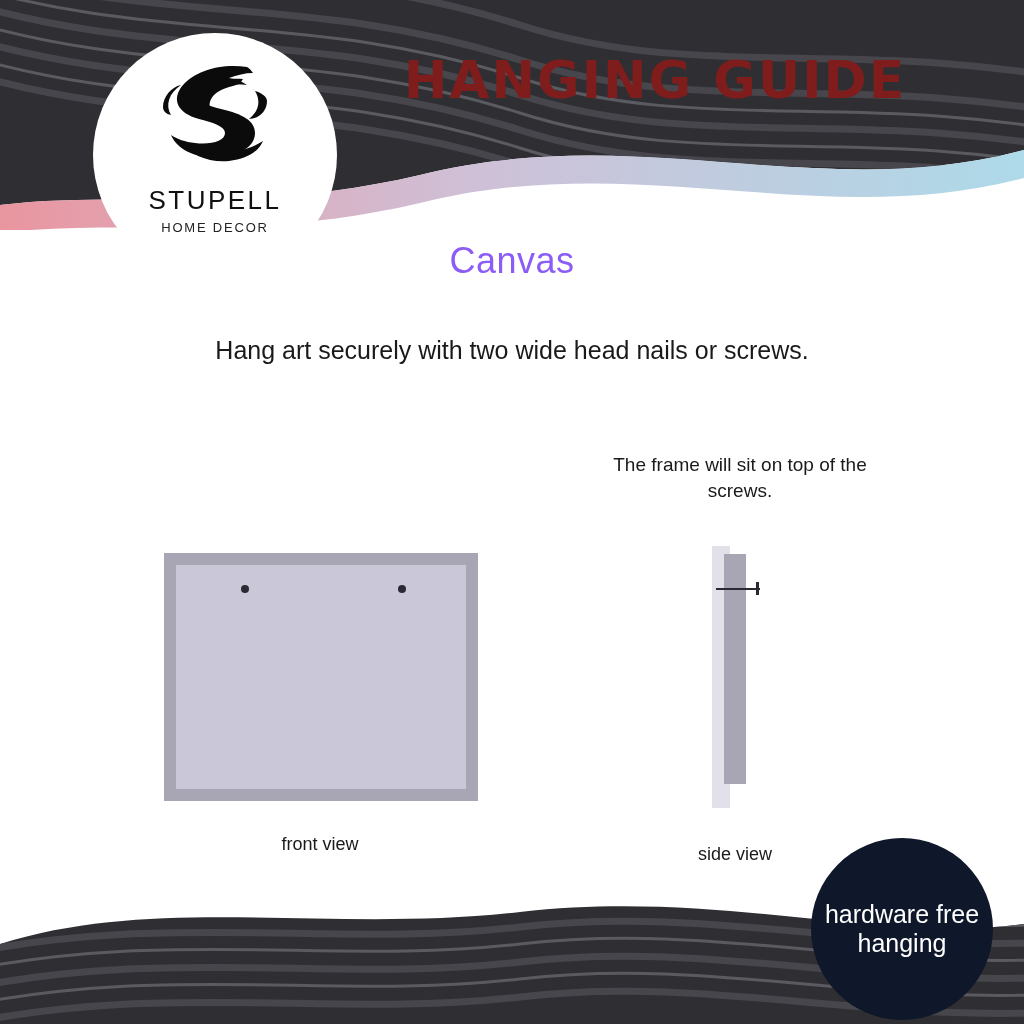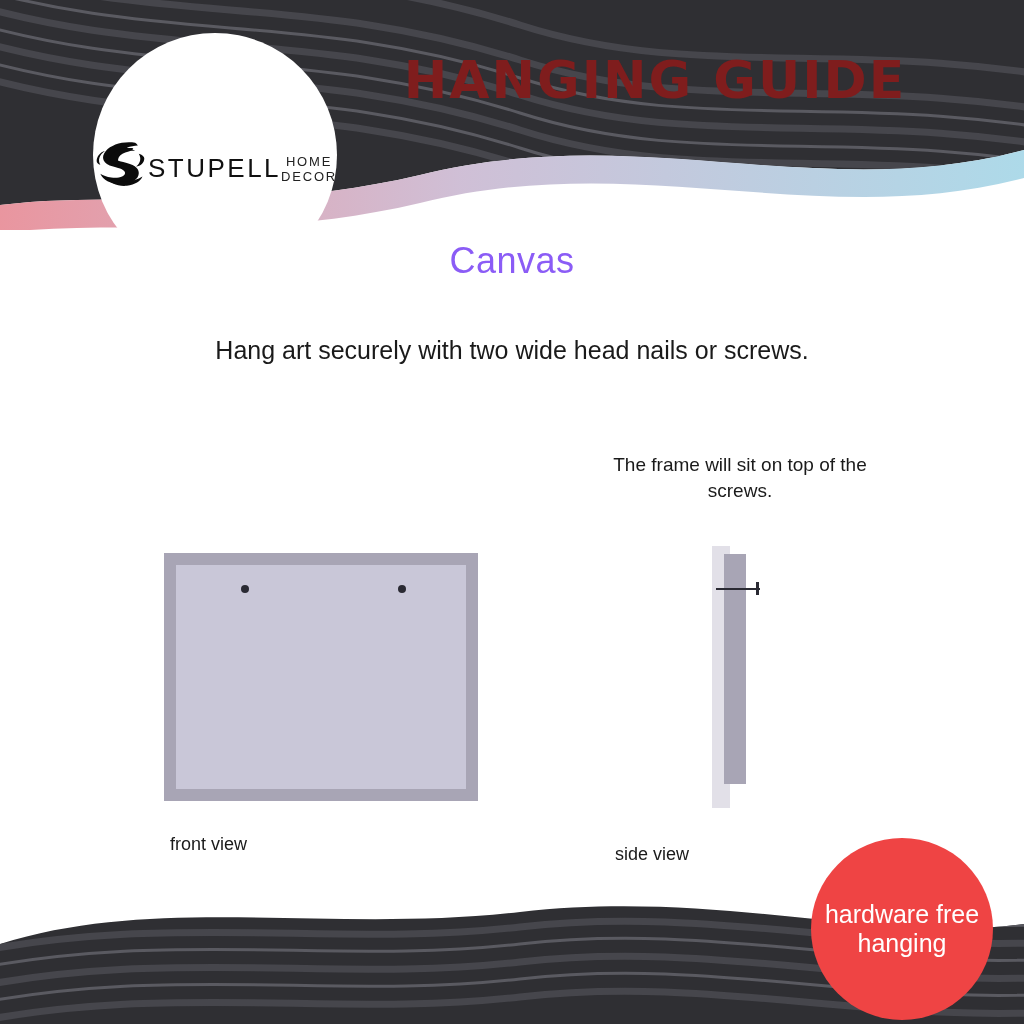--- a/index.html
+++ b/index.html
@@ -32,20 +32,21 @@
   #logo-badge {
     position: absolute;
     left: 93px;
     top: 33px;
     width: 244px;
     height: 244px;
     border-radius: 50%;
     background: #ffffff;
     box-shadow: 0 0 0 0 rgba(0,0,0,0);
     display: flex;
+    flex-direction: column;
     align-items: center;
     justify-content: flex-start;
     padding-top: 24px;
     box-sizing: border-box;
   }
   #logo-mark { width: 120px; height: 126px; }
   #logo-word {
     font-size: 26px;
     letter-spacing: 2.5px;
     color: #111111;
@@ -112,21 +113,21 @@
   #right-caption {
     left: 580px;
     top: 452px;
     width: 320px;
   }
 
   .view-label {
     position: absolute;
     font-size: 18px;
     color: #1a1a1a;
-    text-align: left;
+    text-align: center;
   }
   #front-view-label { left: 170px; top: 834px; width: 300px; }
   #side-view-label { left: 615px; top: 844px; width: 240px; }
 
   
   #front-view {
     position: absolute;
     left: 164px;
     top: 553px;
     width: 314px;
@@ -193,21 +194,21 @@
   }
 
   
   #hardware-bubble {
     position: absolute;
     left: 811px;
     top: 838px;
     width: 182px;
     height: 182px;
     border-radius: 50%;
-    background: #ef4444;
+    background: #0f172a;
     display: flex;
     align-items: center;
     justify-content: center;
     text-align: center;
     color: #ffffff;
     font-size: 25px;
     line-height: 1.18;
   }
 </style>
 </head>

